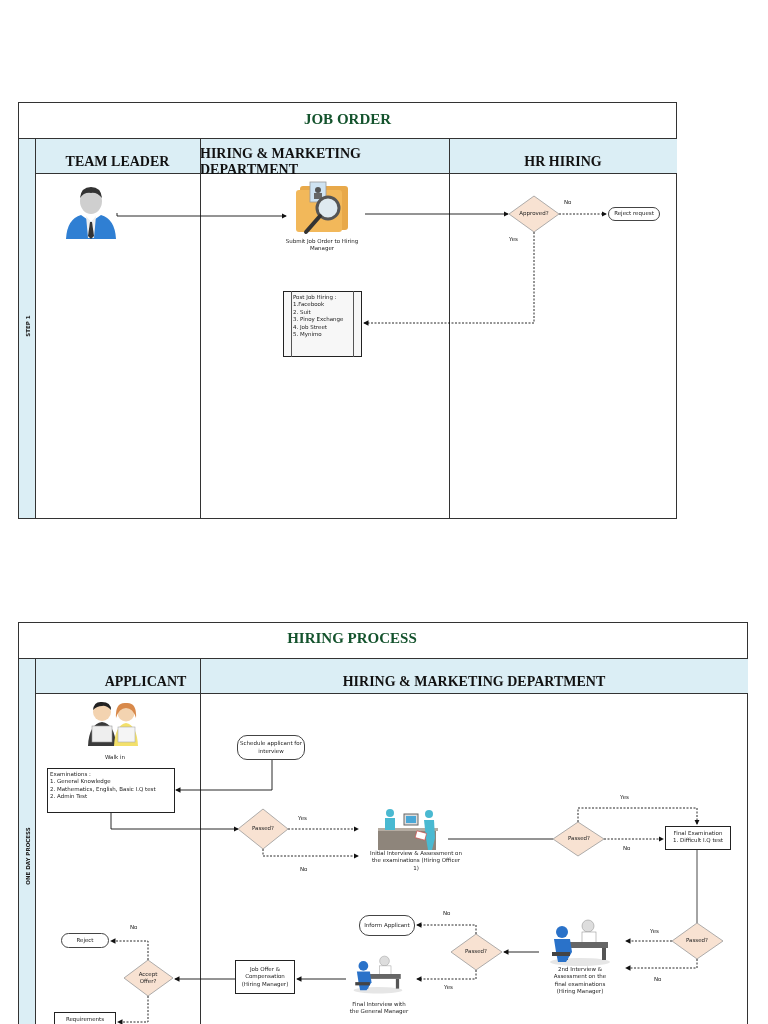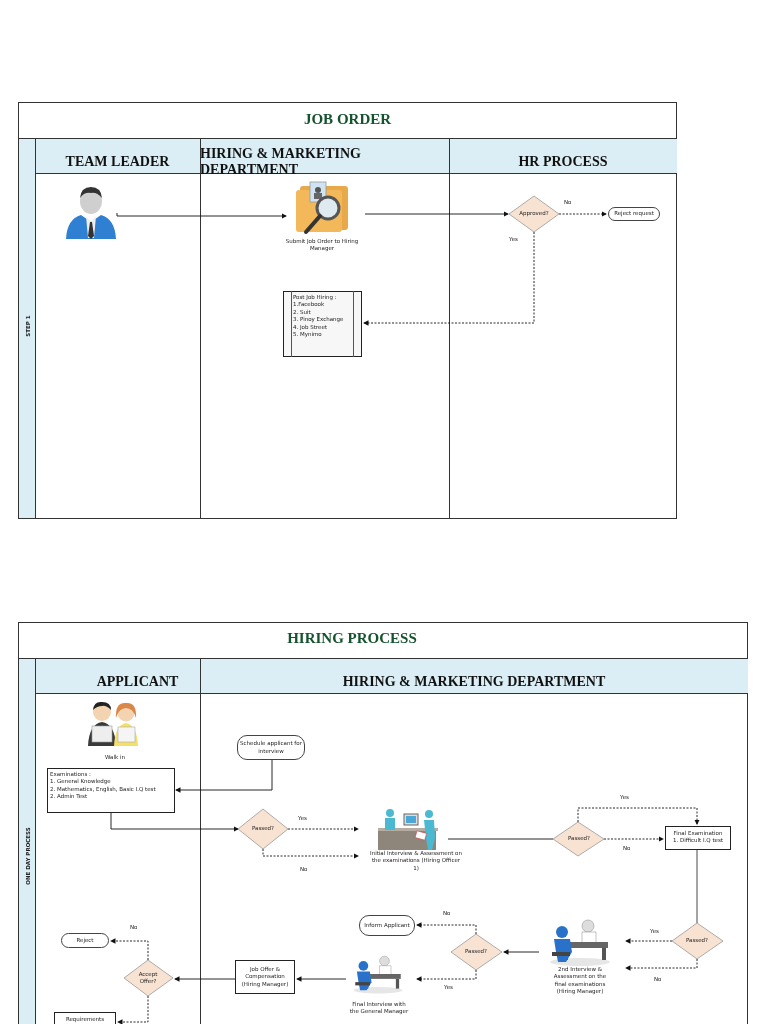--- a/index.html
+++ b/index.html
@@ -18,21 +18,21 @@
   .icon { position:absolute; }
 </style>
 </head>
 <body>
 
 <div class="frame" style="left:18px;top:102px;width:659px;height:417px;"></div>
 <div class="title" style="left:18px;top:111px;width:659px;">JOB ORDER</div>
 <div class="hdr" style="left:35px;top:138px;width:642px;height:36px;border-bottom:1px solid #333;">
   <div class="hdr-cell" style="left:0;width:165px;">TEAM LEADER</div>
   <div class="hdr-cell" style="left:165px;width:249px;">HIRING &amp; MARKETING DEPARTMENT</div>
-  <div class="hdr-cell" style="left:414px;width:228px;">HR PROCESS</div>
+  <div class="hdr-cell" style="left:414px;width:228px;">HR HIRING</div>
 </div>
 <div class="sidebar" style="left:19px;top:138px;width:17px;height:380px;border-top:1px solid #333;"></div>
 <div class="sidelabel" style="left:-2px;top:323px;width:60px;">STEP 1</div>
 <div class="vline" style="left:200px;top:138px;height:380px;"></div>
 <div class="vline" style="left:449px;top:138px;height:380px;"></div>
 
 <svg class="icon" style="left:64px;top:184px;" width="54" height="56" viewBox="0 0 54 56">
   <ellipse cx="27" cy="17" rx="11" ry="13" fill="#cfcfcf"></ellipse>
   <path d="M16 14 Q17 3 27 3 Q37 3 38 14 Q33 8 27 9 Q20 8 16 14Z" fill="#333"></path>
   <path d="M2 55 Q3 35 17 31 L27 38 L37 31 Q51 35 52 55Z" fill="#2f7fd3"></path>
@@ -76,21 +76,21 @@
   <path d="M365 214 L508 214" fill="none" stroke="#111" stroke-width="0.9" marker-end="url(#ah)"></path>
   <polygon points="534,196 559,214 534,232 509,214" fill="#f8e2d2" stroke="#999" stroke-width="0.8"></polygon>
   <path d="M559 214 L606 214" fill="none" stroke="#111" stroke-width="0.9" stroke-dasharray="2,1.5" marker-end="url(#ah)"></path>
   <path d="M534 232 L534 323 L364 323" fill="none" stroke="#111" stroke-width="0.9" stroke-dasharray="2,1.5" marker-end="url(#ah)"></path>
 </svg>
 <div class="lbl" style="left:509px;top:210px;width:50px;">Approved?</div>
 
 <div class="frame" style="left:18px;top:622px;width:730px;height:410px;"></div>
 <div class="title" style="left:18px;top:630px;width:668px;">HIRING PROCESS</div>
 <div class="hdr" style="left:35px;top:658px;width:713px;height:36px;border-bottom:1px solid #333;">
-  <div class="hdr-cell" style="left:4px;width:165px;padding-left:32px;">APPLICANT</div>
+  <div class="hdr-cell" style="left:12px;width:165px;padding-left:32px;">APPLICANT</div>
   <div class="hdr-cell" style="left:165px;width:548px;">HIRING &amp; MARKETING DEPARTMENT</div>
 </div>
 <div class="sidebar" style="left:19px;top:658px;width:17px;height:370px;border-top:1px solid #333;"></div>
 <div class="sidelabel" style="left:-13px;top:853px;width:82px;">ONE DAY PROCESS</div>
 <div class="vline" style="left:200px;top:658px;height:370px;"></div>
 
 <svg class="icon" style="left:84px;top:700px;" width="60" height="50" viewBox="0 0 60 50">
   <circle cx="18" cy="12" r="9" fill="#f3d3b0"></circle>
   <path d="M9 10 Q10 1 18 2 Q27 2 27 10 Q22 5 18 6 Q13 6 9 10Z" fill="#222"></path>
   <path d="M4 46 Q5 24 18 22 Q31 24 32 46Z" fill="#3a3a3a"></path>

